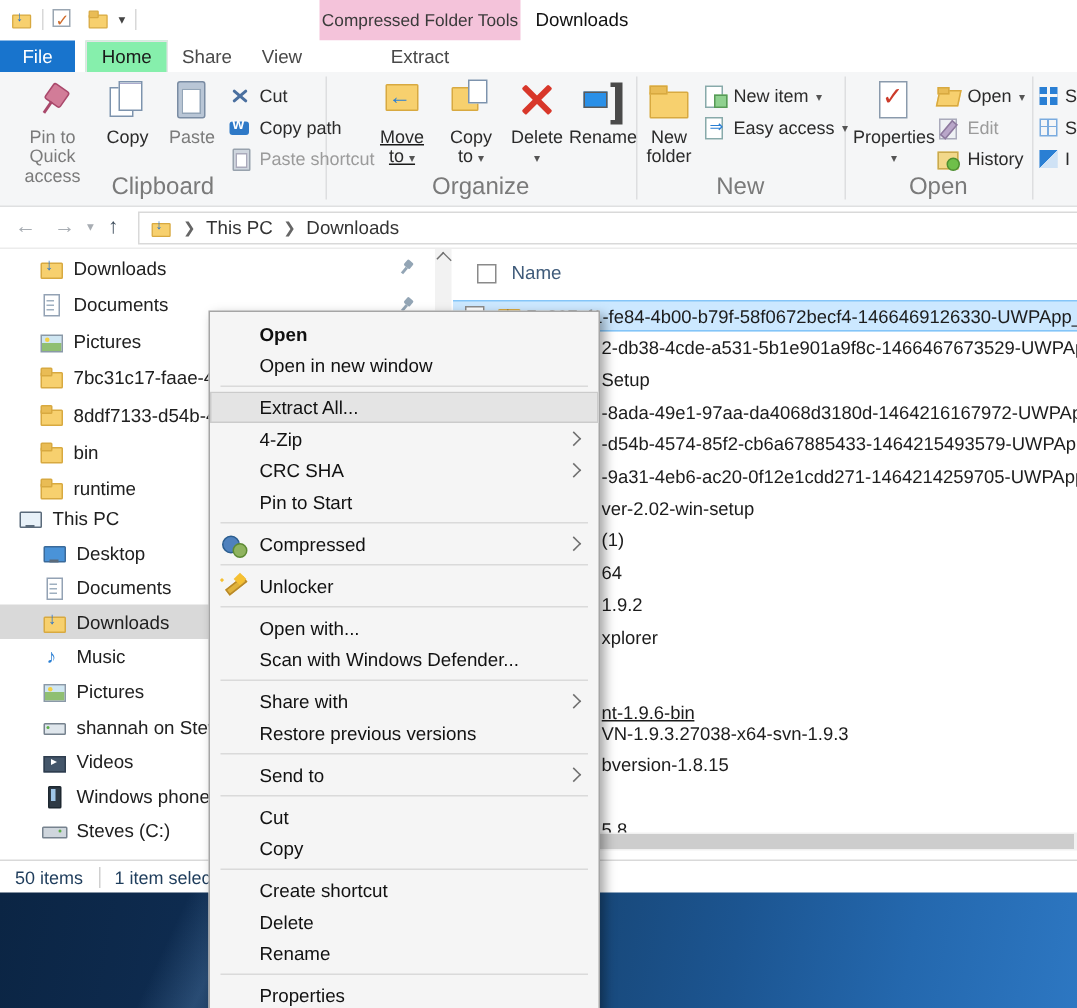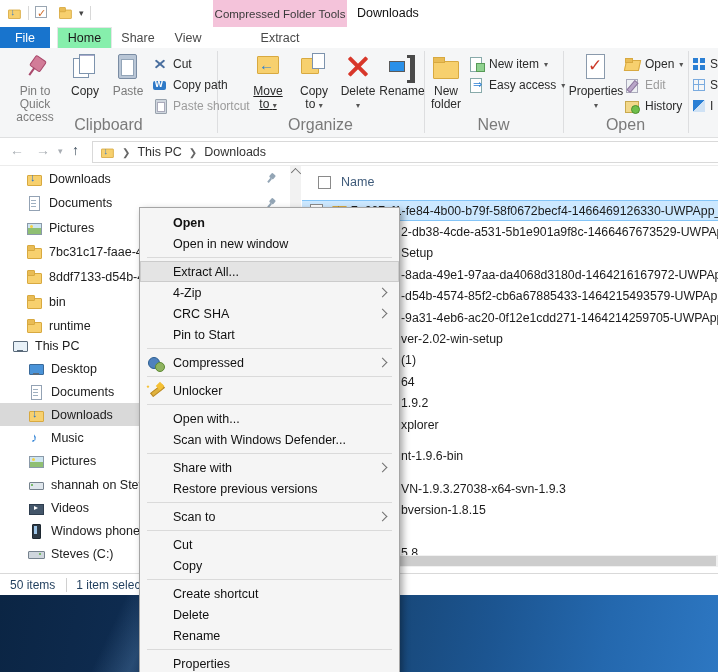--- a/index.html
+++ b/index.html
@@ -429,21 +429,21 @@
           </div>
           <div class="frow" style="top: 226.6px;">
             <span class="frag">1.9.2</span>
           </div>
           <div class="frow" style="top: 248px;">
             <span class="frag">xplorer</span>
           </div>
           <div class="frow" style="top: 269.4px;">
             <span class="frag"></span>
           </div>
-          <div class="frow" style="top: 279px;">
+          <div class="frow" style="top: 298px; text-decoration: underline;">
             <span class="frag">nt-1.9.6-bin</span>
           </div>
           <div class="frow" style="top: 312.2px;">
             <span class="frag">VN-1.9.3.27038-x64-svn-1.9.3</span>
           </div>
           <div class="frow" style="top: 333.6px;">
             <span class="frag">bversion-1.8.15</span>
           </div>
           <div class="frow" style="top: 355px;">
             <span class="frag"></span>
@@ -510,21 +510,21 @@
       <div class="msep"></div>
       <div class="mitem">
         <span>Share with</span>
         <span class="chev"></span>
       </div>
       <div class="mitem">
         <span>Restore previous versions</span>
       </div>
       <div class="msep"></div>
       <div class="mitem">
-        <span>Scan to</span>
+        <span>Send to</span>
         <span class="chev"></span>
       </div>
       <div class="msep"></div>
       <div class="mitem">
         <span>Cut</span>
       </div>
       <div class="mitem">
         <span>Copy</span>
       </div>
       <div class="msep"></div>

